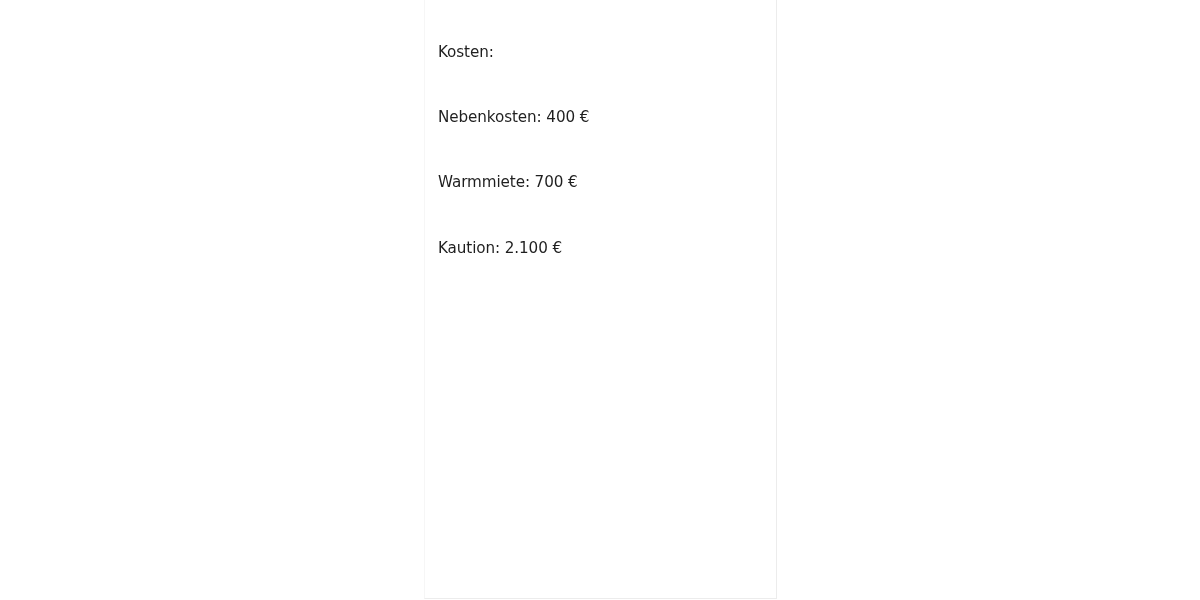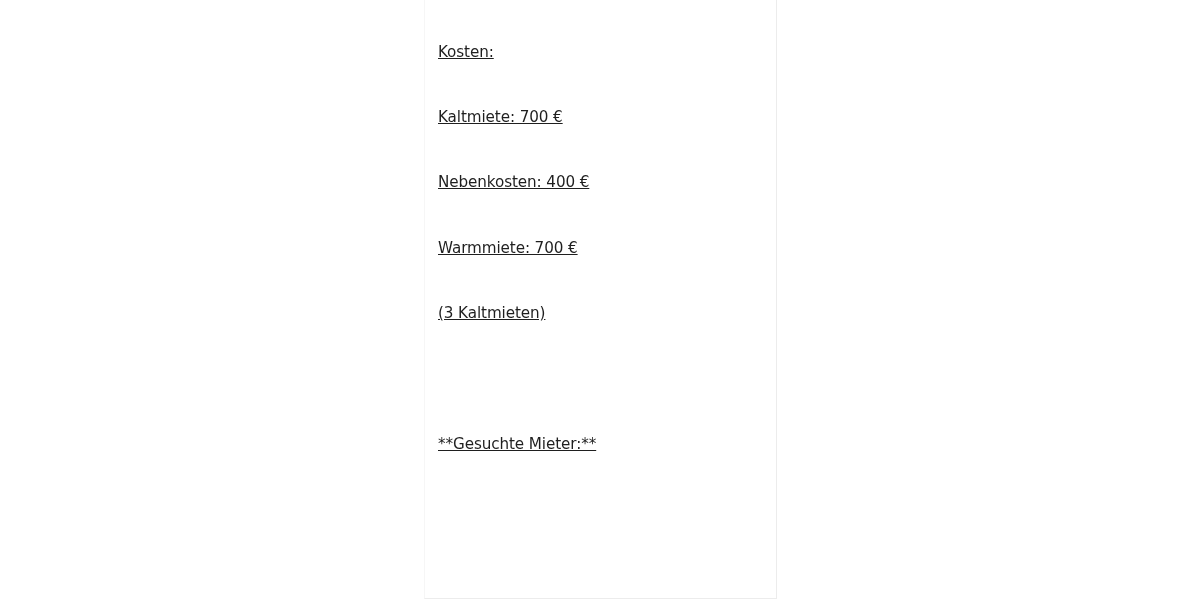--- a/index.html
+++ b/index.html
@@ -33,35 +33,32 @@
       width: 335px;
       font-size: 15.2px;
       line-height: 21.8px;
       letter-spacing: -0.1px;
       white-space: pre-wrap;
     }
     .line {
       display: block;
       min-height: 21.8px;
       white-space: nowrap;
-      text-decoration: underline;
     }
   </style>
 </head>
 <body>
 
 <div class="card">
   <div class="content">
     <span class="line">Kosten:</span>
-    <span class="line">Kaltmiete: 700 €</span>
     <span class="line">Nebenkosten: 400 €</span>
     <span class="line">Warmmiete: 700 €</span>
-    <span class="line">(3 Kaltmieten)</span>
+    <span class="line">Kaution: 2.100 €</span>
     <span class="line"></span>
-    <span class="line">**Gesuchte Mieter:**</span>
     
     
     
     
     
     
     
     
     
     

